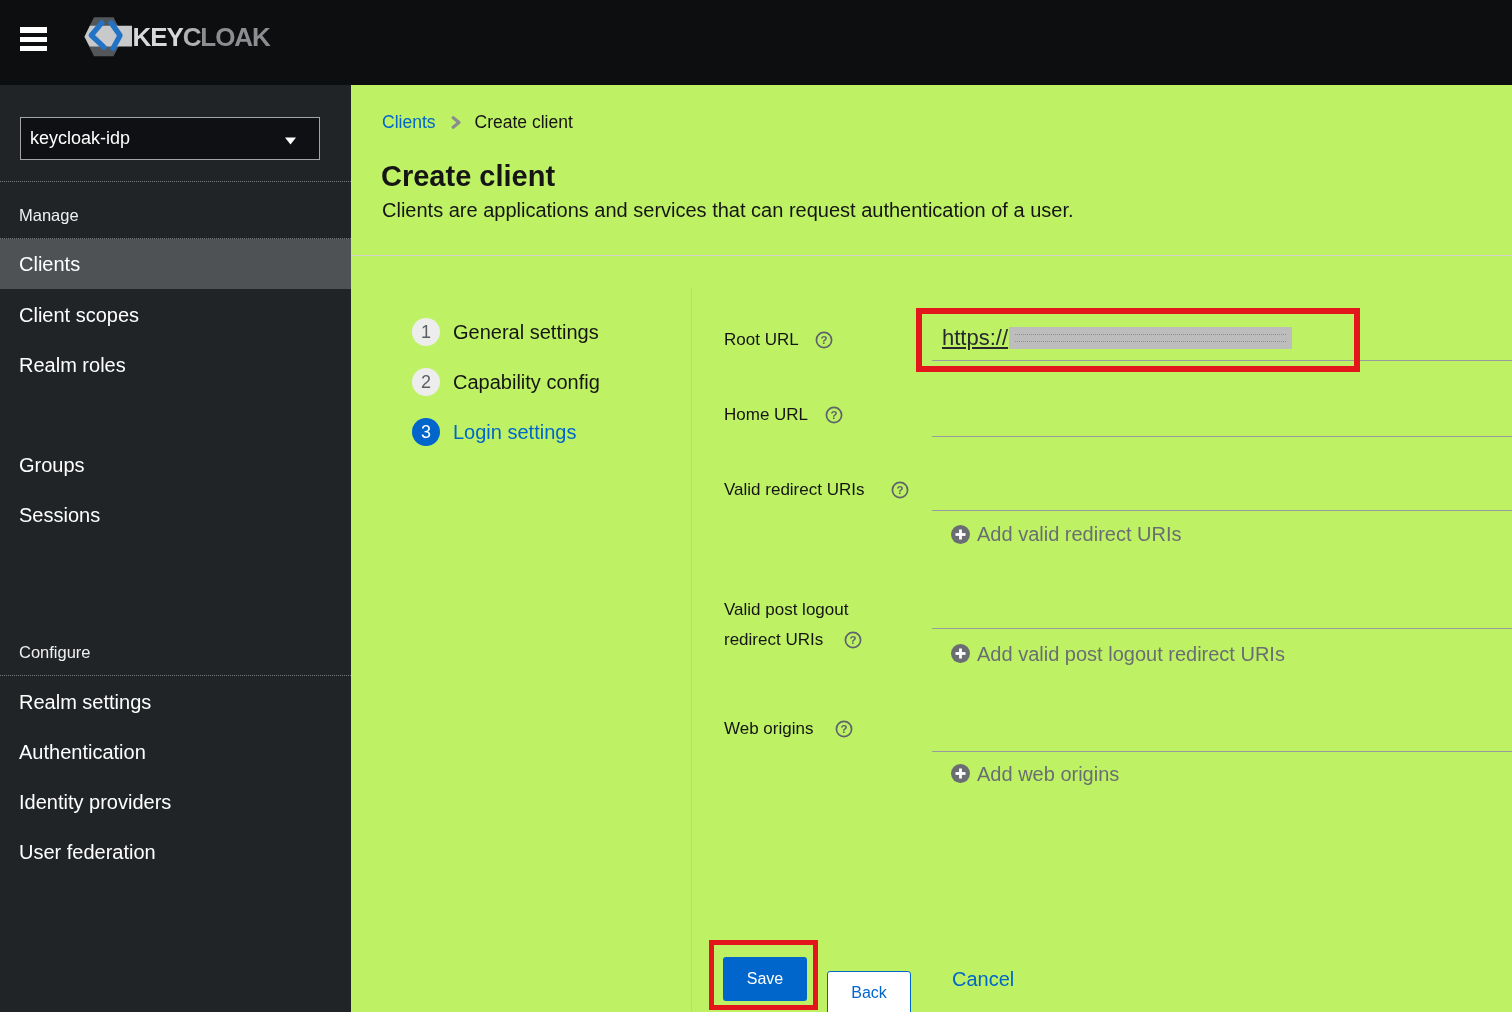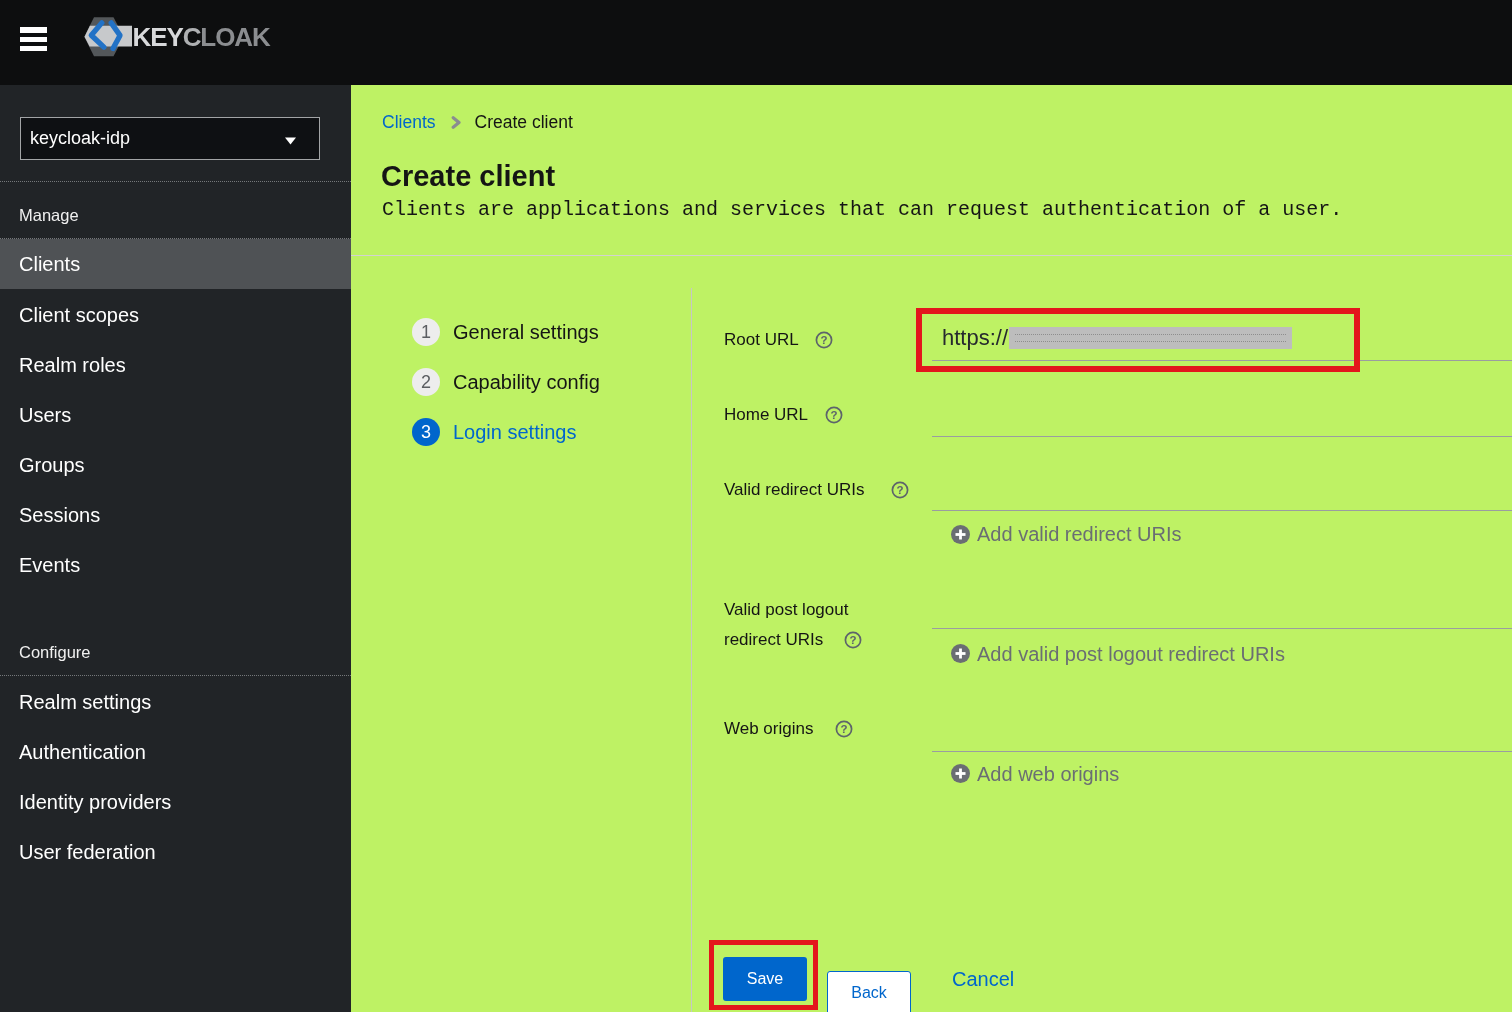--- a/index.html
+++ b/index.html
@@ -1,19 +1,19 @@
 <!DOCTYPE html>
 <html><head>
 <meta charset="utf-8">
 <style>
   * { margin:0; padding:0; box-sizing:border-box; }
   html,body { width:1512px; height:1012px; overflow:hidden; }
   body { font-family:"Liberation Sans", sans-serif; }
   #page { position:relative; width:1512px; height:1012px; background:#fff; overflow:hidden; }
-  .abs { position:absolute; }
+  .abs { position:absolute;text-decoration:underline; }
 
   
   .header { position:absolute; left:0; top:0; width:1512px; height:85px; background:#0d0e0f; }
   .burger i { position:absolute; left:20px; width:27px; height:5.7px; background:#fff; display:block; }
 
   
   .sidebar { position:absolute; left:0; top:85px; width:351px; height:927px; background:#212427; }
   .realm { position:absolute; left:20px; top:32px; width:300px; height:43px; background:#0e1013;
            border:1px solid #a2a4a6; color:#fff; font-size:18px; line-height:41px; padding-left:9px; }
   .realm svg { position:absolute; right:23px; top:19px; }
@@ -22,21 +22,21 @@
   .navitem { position:absolute; left:0; width:351px; height:50px; color:#fff; font-size:20px;
              line-height:50px; padding-left:19px; }
   .navitem.cur { background:#4f5255; }
 
   
   .content { position:absolute; left:351px; top:85px; width:1161px; height:927px; background:#bef264; }
   .crumb { position:absolute; top:26.6px; left:31px; font-size:17.5px; line-height:20px; }
   .crumb a { color:#0066cc; text-decoration:none; }
   .crumb .cur { color:#151515; }
   .h1 { position:absolute; top:71.5px; left:30px; font-size:29px; font-weight:bold; color:#151515; line-height:38px; }
-  .sub { position:absolute; top:112px; left:31px; font-size:20px; color:#151515; line-height:26px;font-family:Liberation Mono, monospace; }
+  .sub { position:absolute; top:112px; left:31px; font-size:20px; color:#151515; line-height:26px; }
   .hline { position:absolute; background:#d2d2d2; height:1px; }
   .vline { position:absolute; background:#c6c6c6; width:1px; }
 
   
   .step { position:absolute; left:61px; width:300px; height:28px; }
   .stepc { position:absolute; left:0; top:0; width:28px; height:28px; border-radius:50%;
            background:#ededed; color:#5b5e62; font-size:18px; line-height:28px; text-align:center; }
   .step.active .stepc { background:#0066cc; color:#fff; }
   .steplabel { position:absolute; left:41px; top:1px; font-size:20px; line-height:26px; color:#151515; }
   .step.active .steplabel { color:#0066cc; }
@@ -83,24 +83,22 @@
       <svg width="11" height="8" viewBox="0 0 11 8">
           <polygon points="0,0.5 11,0.5 5.5,7.5" fill="#fff"></polygon>
         </svg>
     </div>
     <div class="dash" style="top:96px"></div>
     <div class="navlabel" style="top:120px">Manage</div>
     <div class="dash" style="top:153px"></div>
     <div class="navitem cur" style="top:154px">Clients</div>
     <div class="navitem" style="top:205px">Client scopes</div>
     <div class="navitem" style="top:255px">Realm roles</div>
-    <div class="navitem" style="top:305px">Users</div>
     <div class="navitem" style="top:355px">Groups</div>
     <div class="navitem" style="top:405px">Sessions</div>
-    <div class="navitem" style="top:455px">Events</div>
     <div class="navlabel" style="top:557px">Configure</div>
     <div class="dash" style="top:590px"></div>
     <div class="navitem" style="top:592px">Realm settings</div>
     <div class="navitem" style="top:642px">Authentication</div>
     <div class="navitem" style="top:742px">User federation</div>
     <div class="navitem" style="top:692px">Identity providers</div>
   </div>
 
   <div class="content">
     <div class="crumb"><a>Clients</a><svg width="10" height="13" viewBox="0 0 10 13" style="margin:0 14px 0 15px;position:relative;top:1px">

